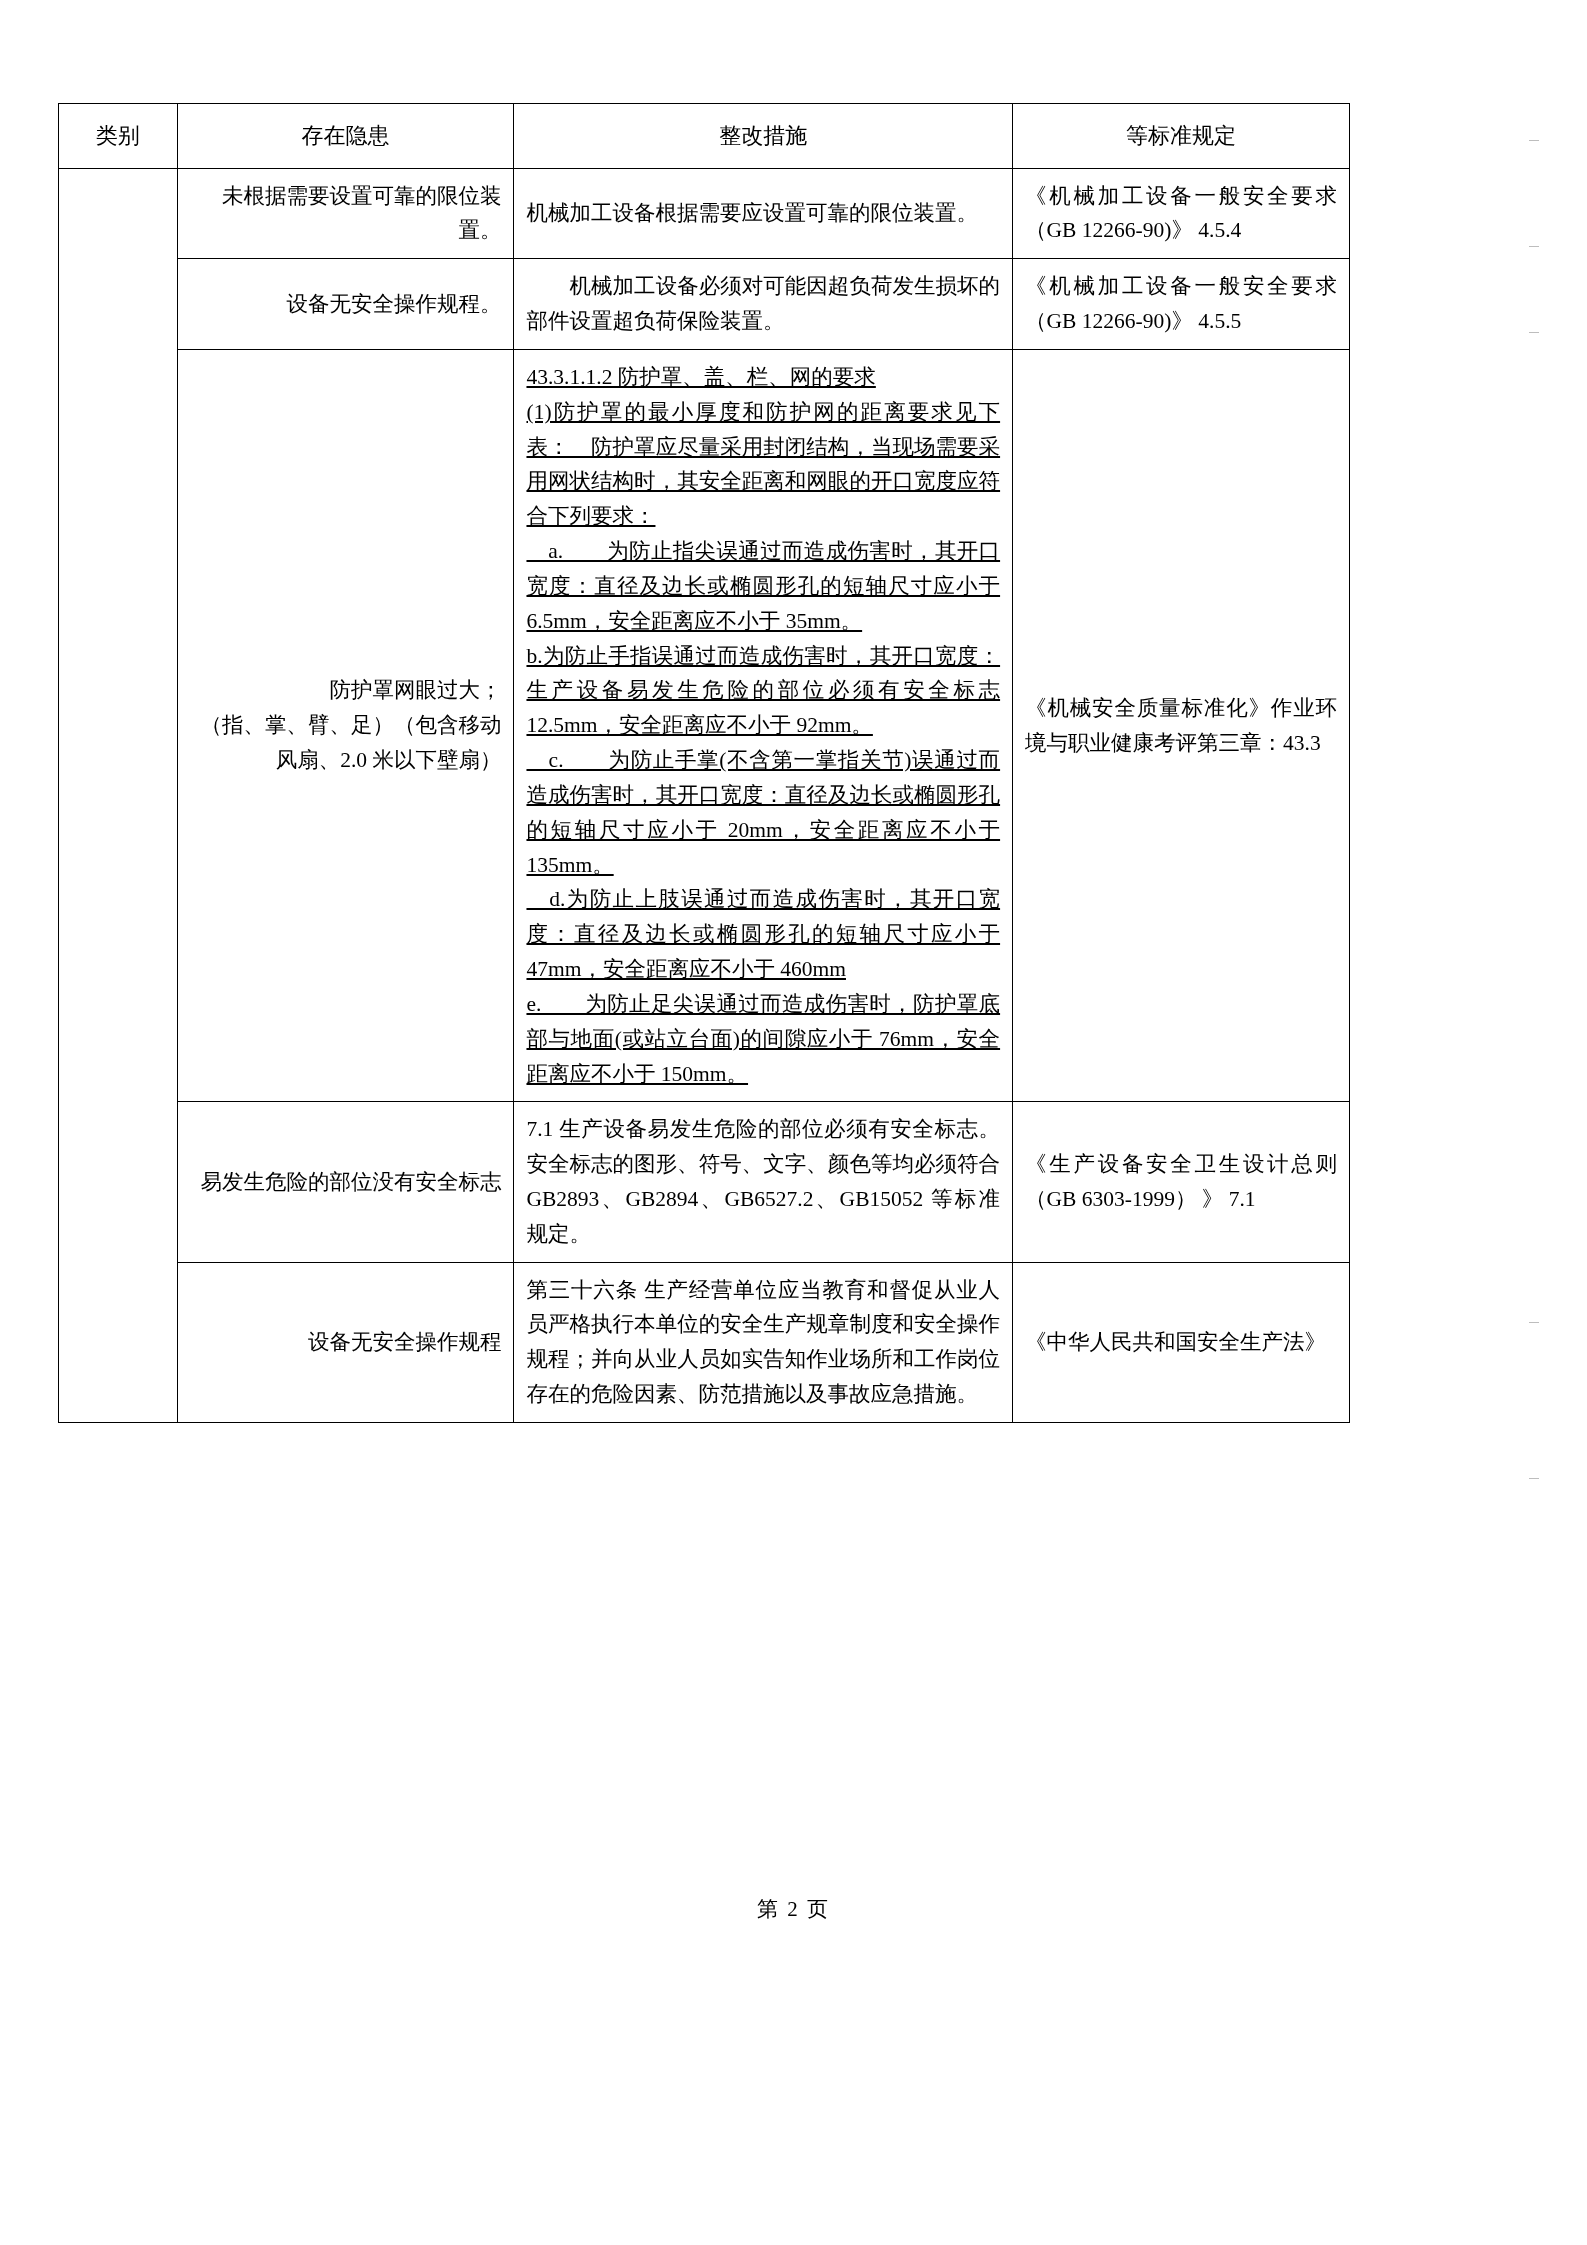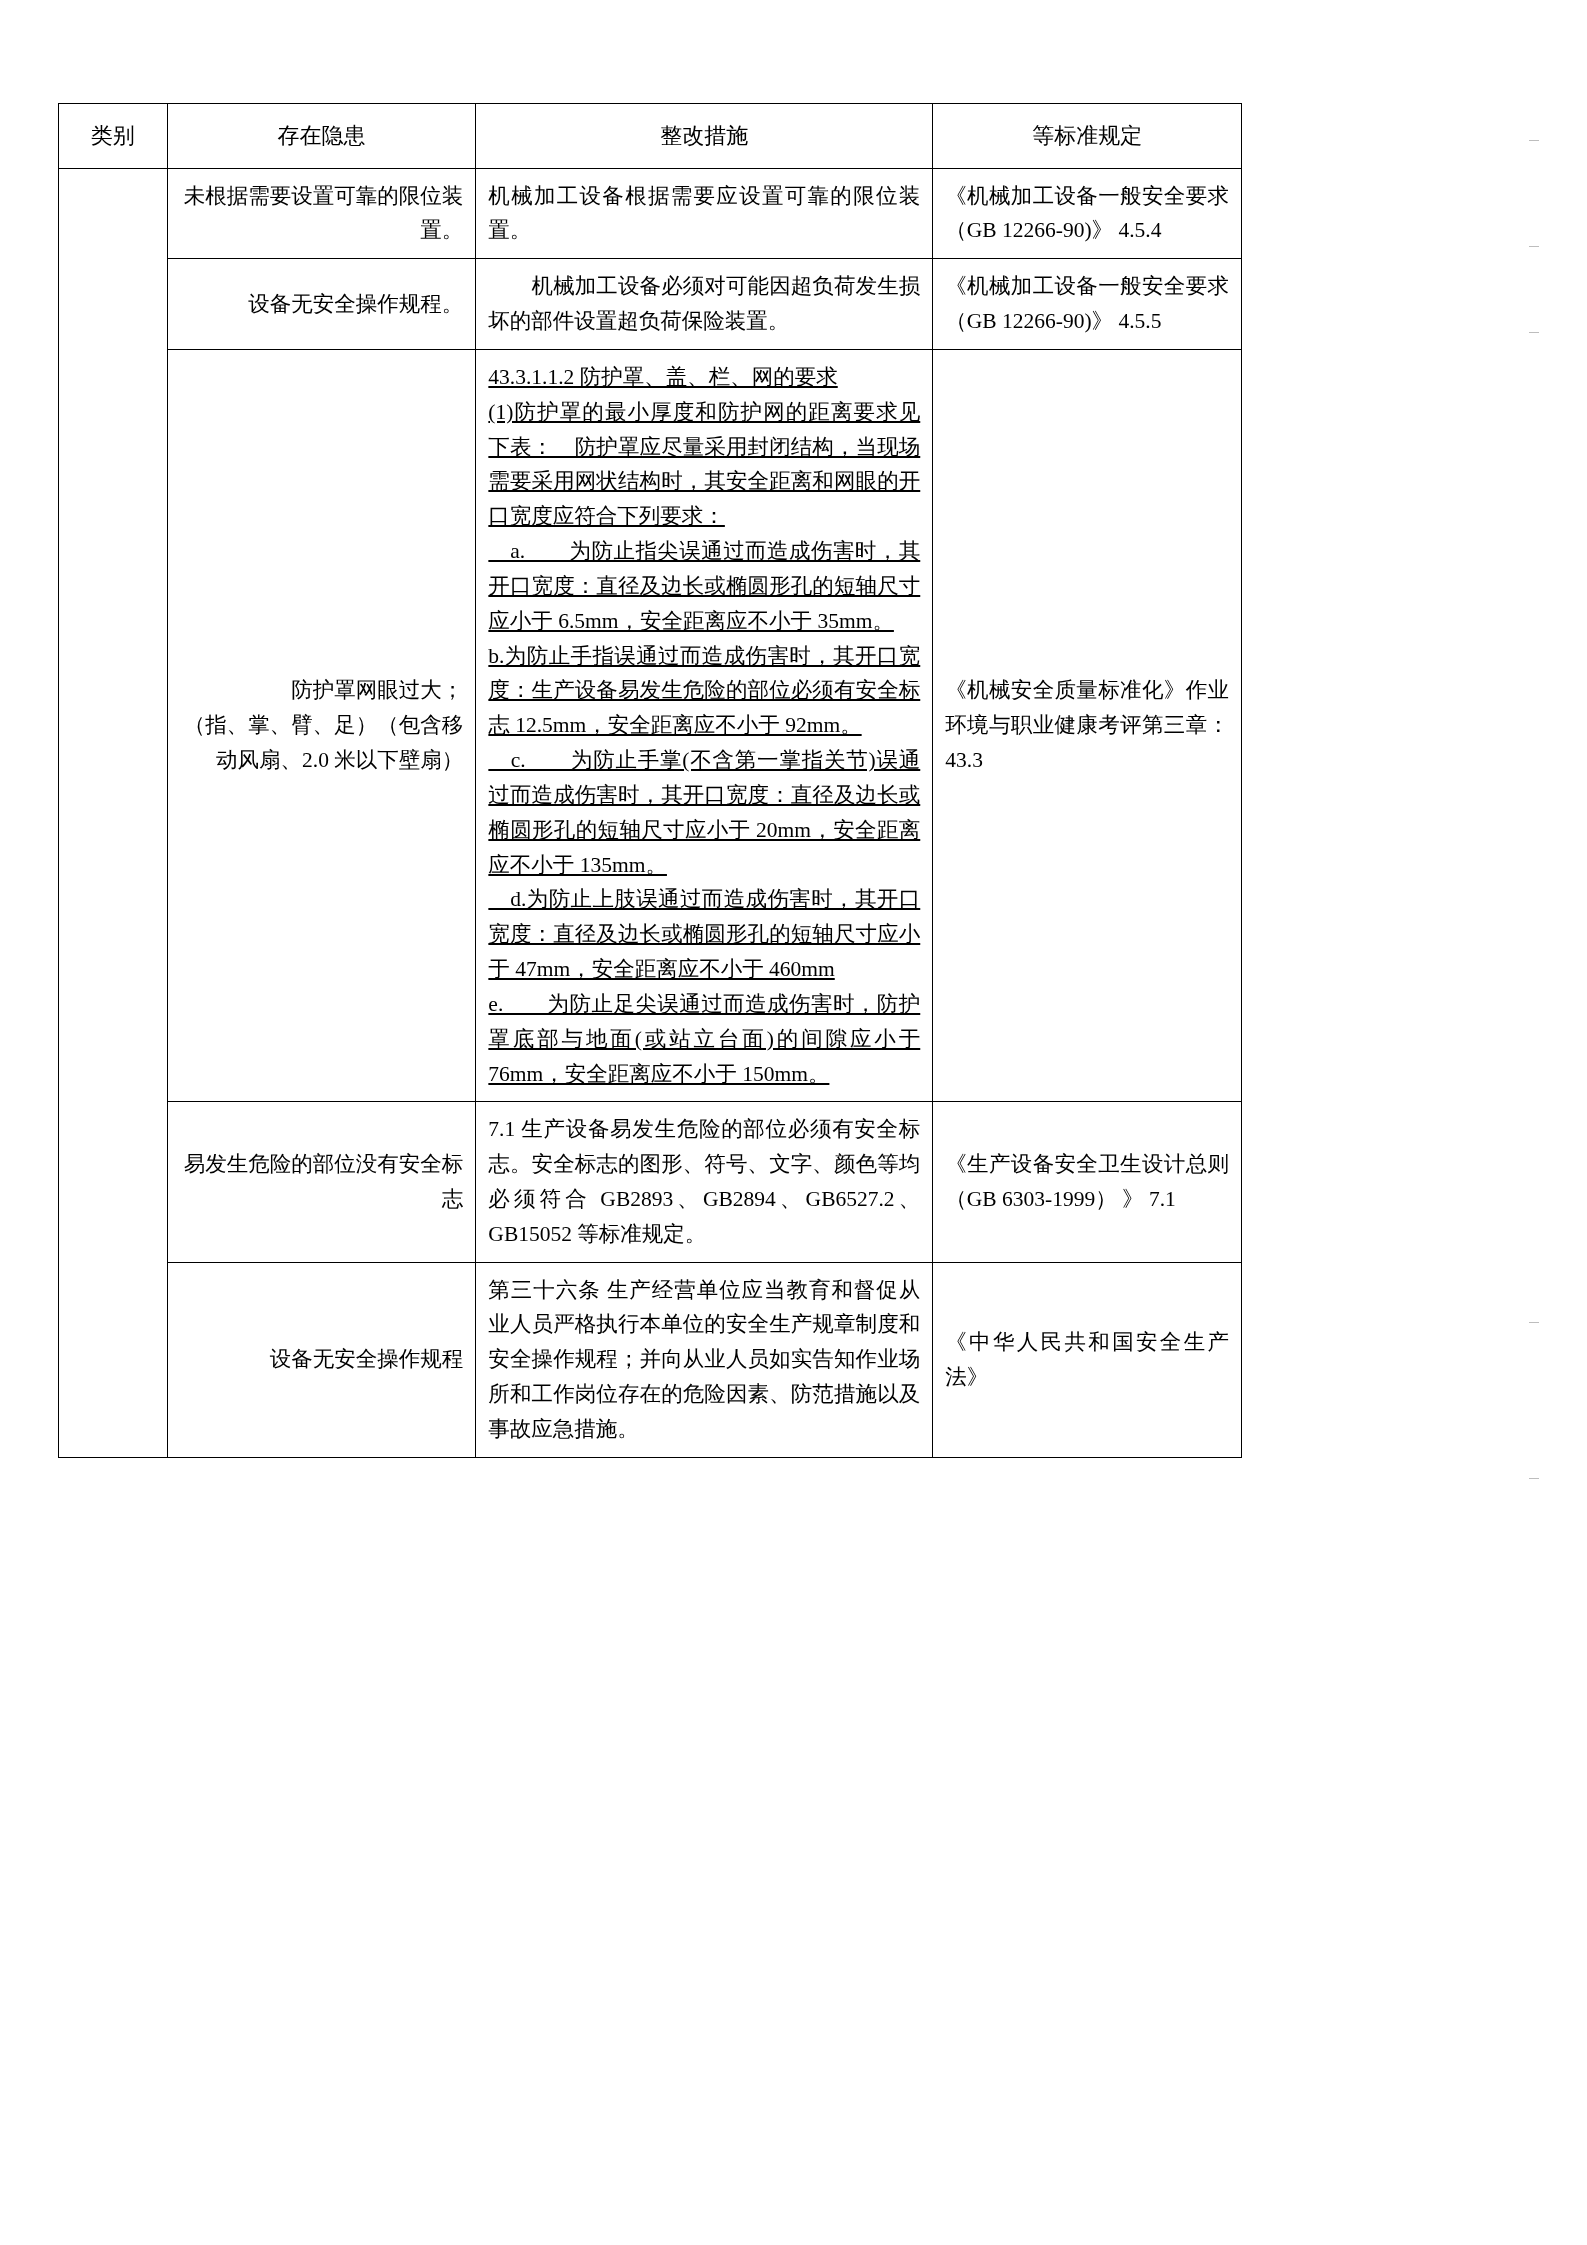--- a/index.html
+++ b/index.html
@@ -18,21 +18,21 @@
     position: absolute;
     left: 0; top: 0;
     width: 1587px;
     height: 2245px;
     background: #fff;
   }
   .doc-table {
     position: absolute;
     left: 58px;
     top: 103px;
-    width: 1184px;
+    width: 1292px;
     border-collapse: collapse;
     table-layout: fixed;
   }
   .doc-table td {
     border: 1px solid #000000;
     vertical-align: middle;
     padding: 10px 12px;
     font-size: 21.5px;
     line-height: 1.62;
     font-family: "Liberation Serif", "DejaVu Serif", serif;
@@ -147,13 +147,14 @@
       </tr>
 
       <tr>
         <td class="cell-left">设备无安全操作规程</td>
         <td class="cell-just">第三十六条  生产经营单位应当教育和督促从业人员严格执行本单位的安全生产规章制度和安全操作规程；并向从业人员如实告知作业场所和工作岗位存在的危险因素、防范措施以及事故应急措施。</td>
         <td class="cell-just">《中华人民共和国安全生产法》</td>
       </tr>
     </tbody>
   </table>
 
+  <div class="footer">第 2 页</div>
 </div>
 
 </body></html>

